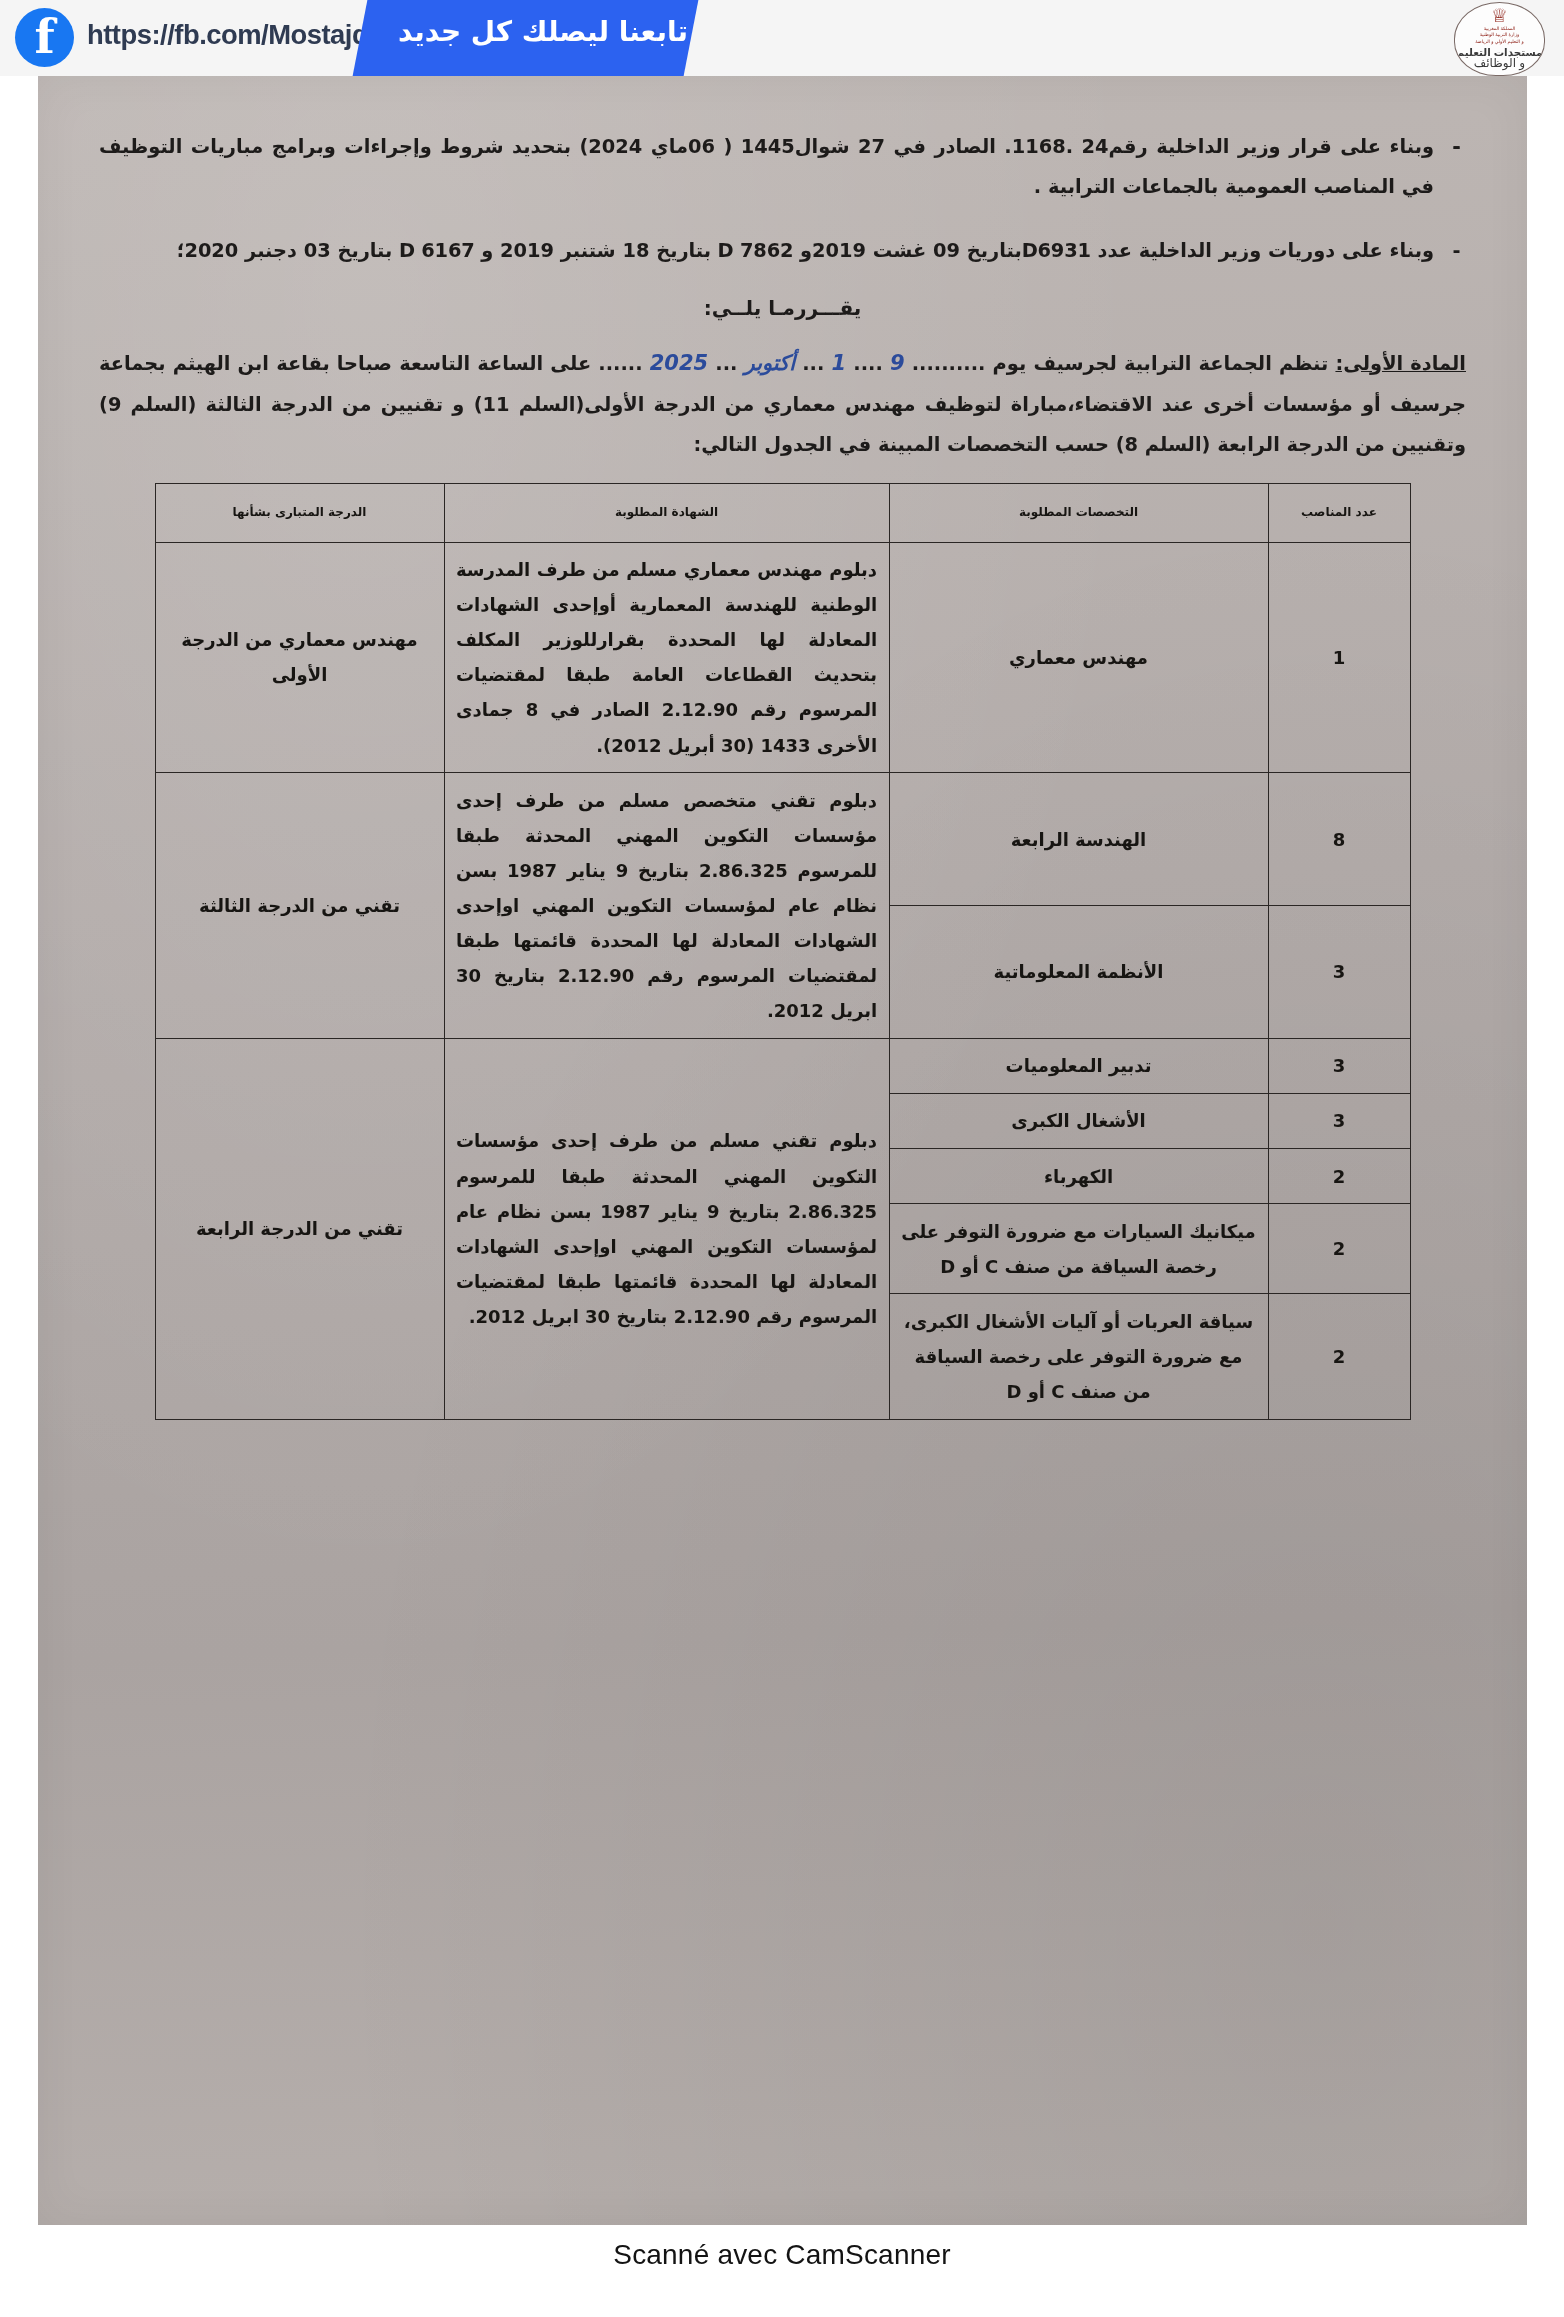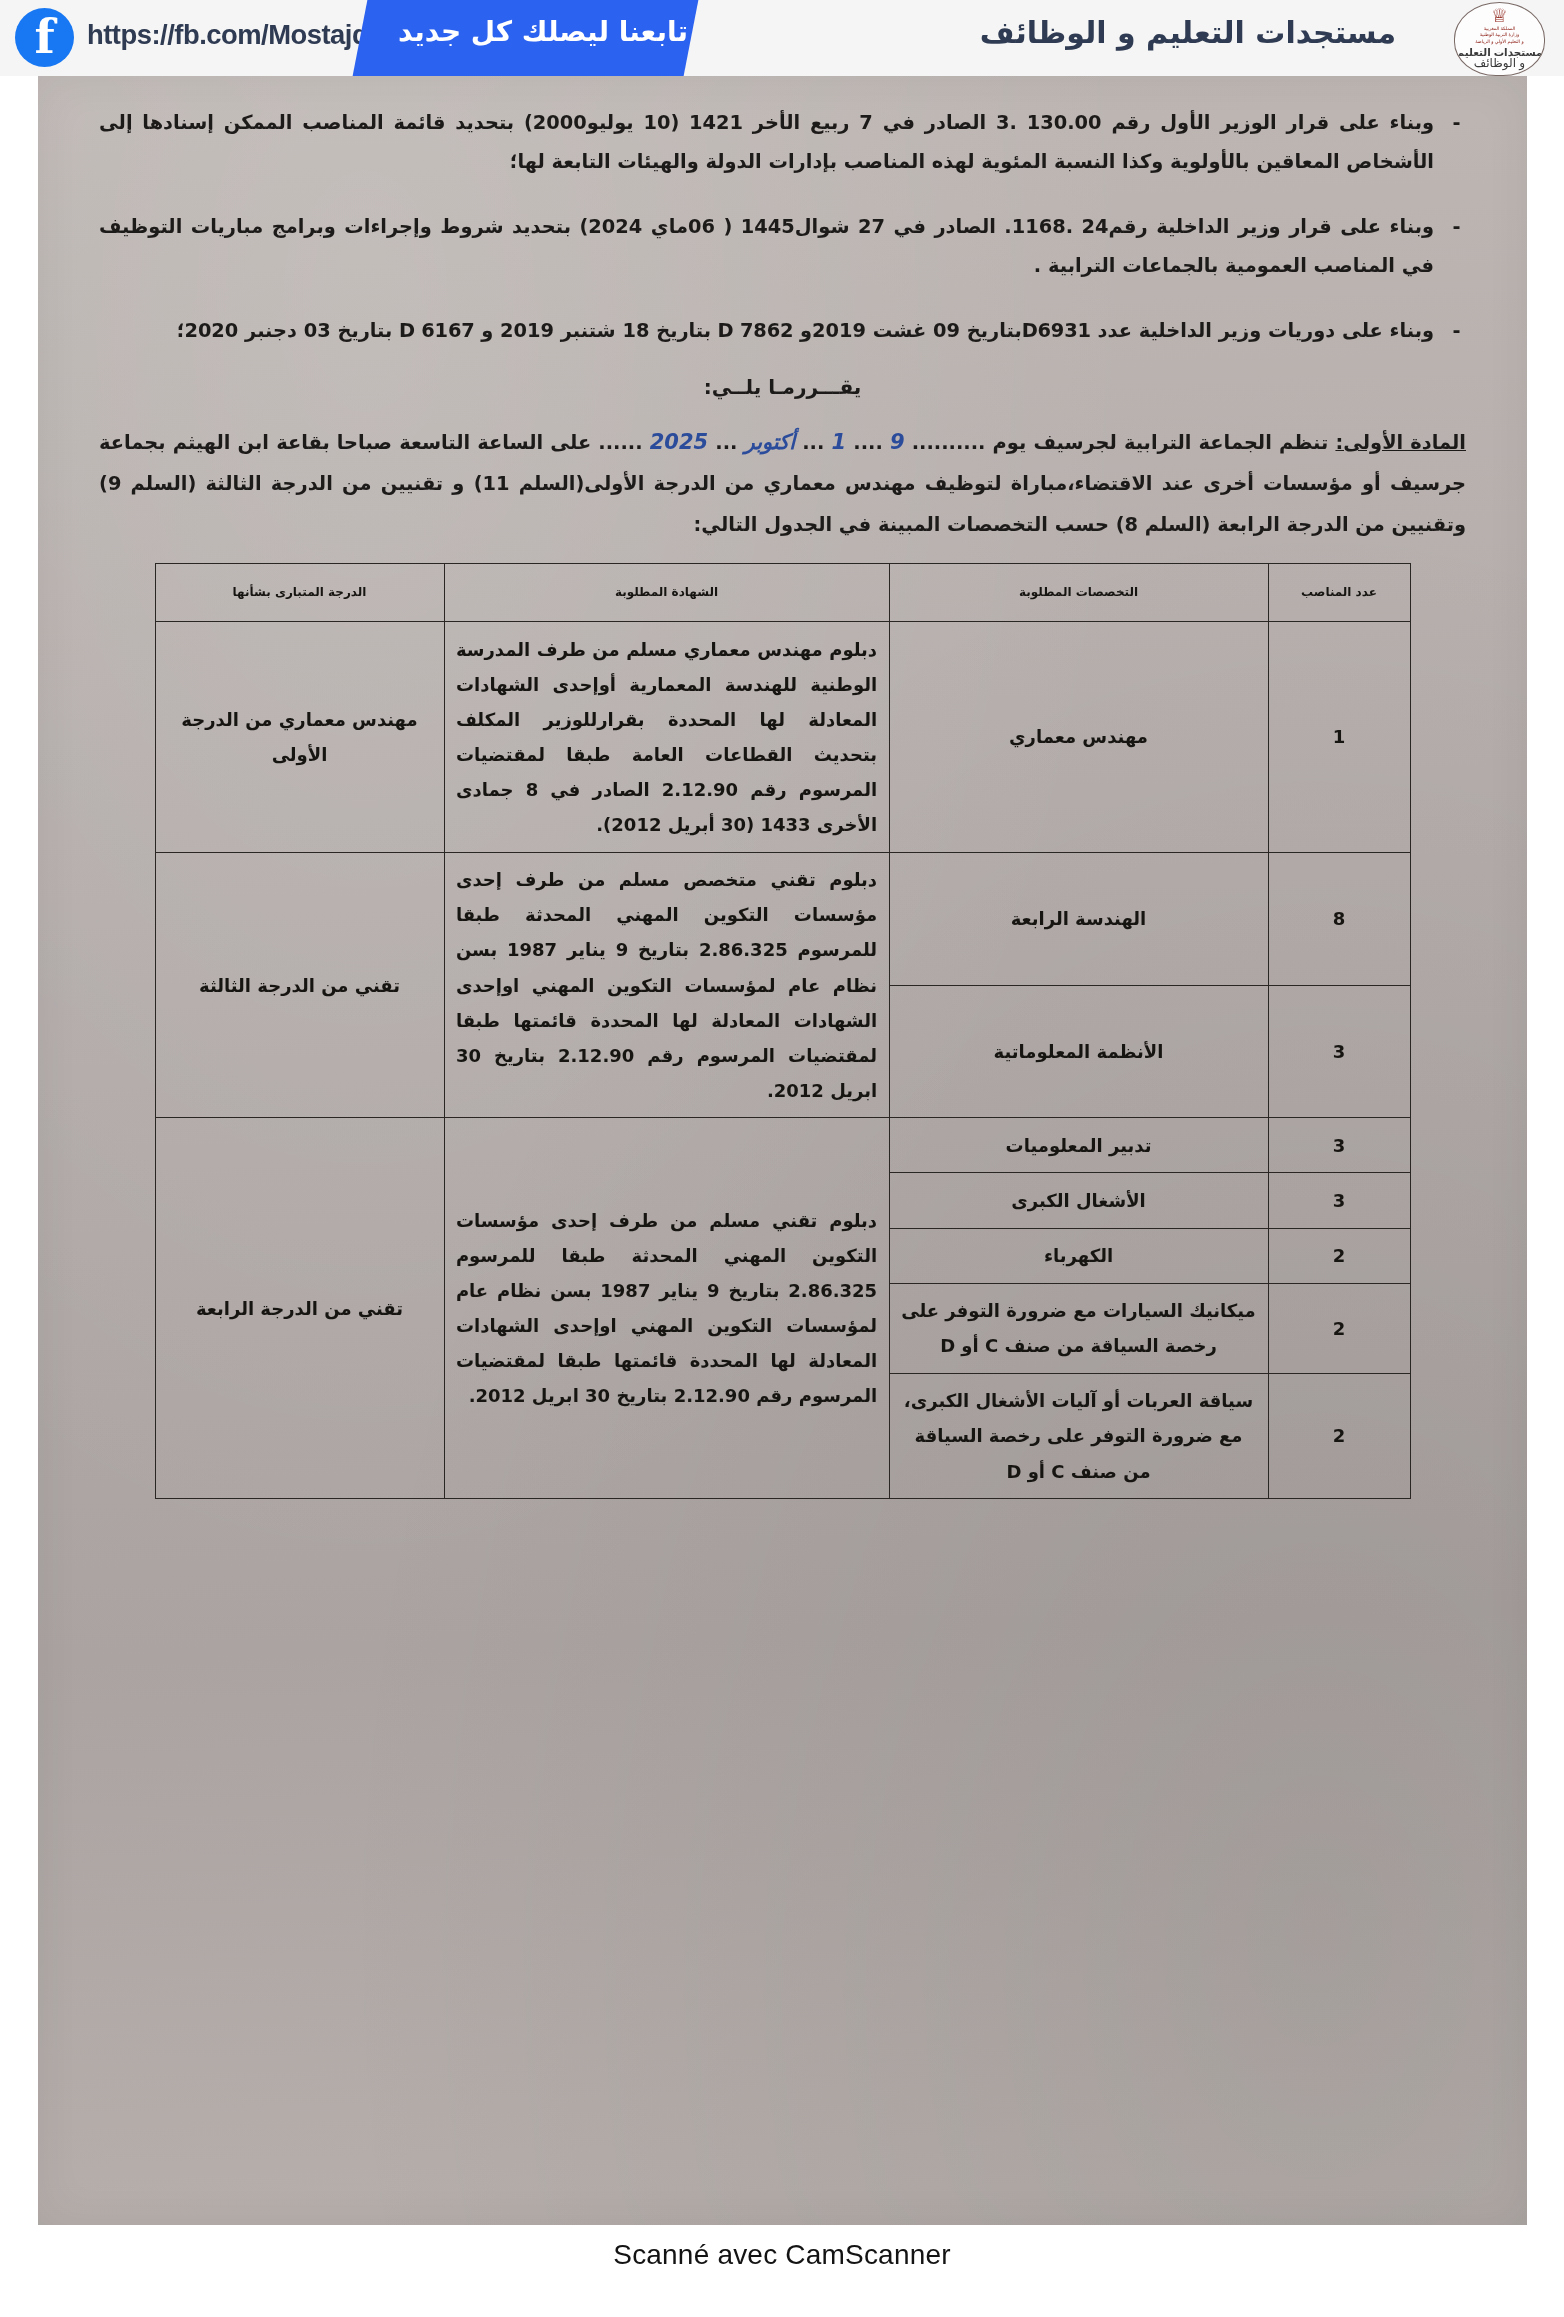--- a/index.html
+++ b/index.html
@@ -253,39 +253,37 @@
 
     <div class="fb-logo">
       <div class="f-glyph">f</div>
     </div>
 
     <div id="fb-url">https://fb.com/MostajdatMaroc</div>
 
     <div id="blue-ribbon"></div>
     <div id="ribbon-text">تابعنا ليصلك كل جديد</div>
 
-    <div id="site-name">مستجدات التعليم و الوظائف</div>
 
     <div id="seal">
       <div class="crest">♕</div>
       <div class="seal-min">المملكة المغربية</div>
       <div class="seal-min">وزارة التربية الوطنية</div>
       <div class="seal-min">و التعليم الأولي و الرياضة</div>
       <div class="seal-main">مستجدات التعليم</div>
       <div class="seal-sub">و الوظائف</div>
     </div>
   </div>
 
   <div id="sheet">
     <div id="sheet-inner">
 
       <ul class="clauses">
         <li>
           <span class="dash">-</span>
-          <span>وبناء على قرار الوزير الأول رقم 130.00 .3 الصادر في 7 ربيع الأخر 1421 (10 يوليو2000) بتحديد قائمة المناصب الممكن إسنادها إلى الأشخاص المعاقين بالأولوية وكذا النسبة المئوية لهذه المناصب بإدارات الدولة والهيئات التابعة لها؛</span>
         </li>
         <li>
           <span class="dash">-</span>
           <span>وبناء على قرار وزير الداخلية رقم24 .1168. الصادر في 27 شوال1445 ( 06ماي 2024) بتحديد شروط وإجراءات وبرامج مباريات التوظيف في المناصب العمومية بالجماعات الترابية .</span>
         </li>
         <li>
           <span class="dash">-</span>
           <span>وبناء على دوريات وزير الداخلية عدد D6931بتاريخ 09 غشت 2019و D 7862 بتاريخ 18 شتنبر 2019 و D 6167 بتاريخ 03 دجنبر 2020؛</span>
         </li>
       </ul>

